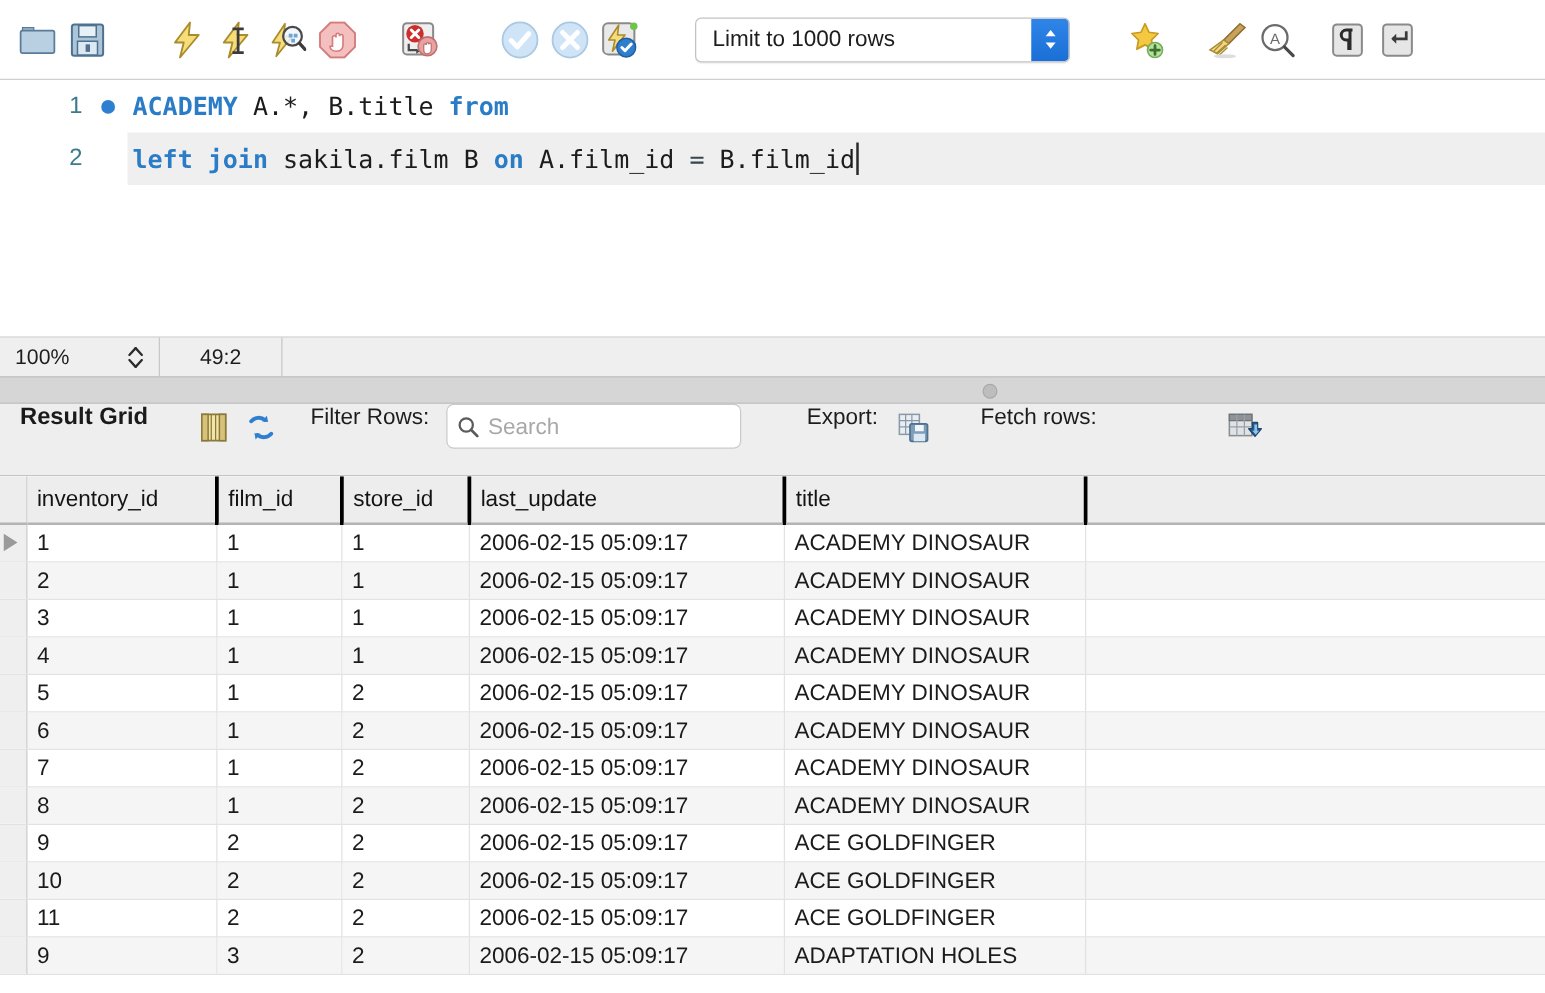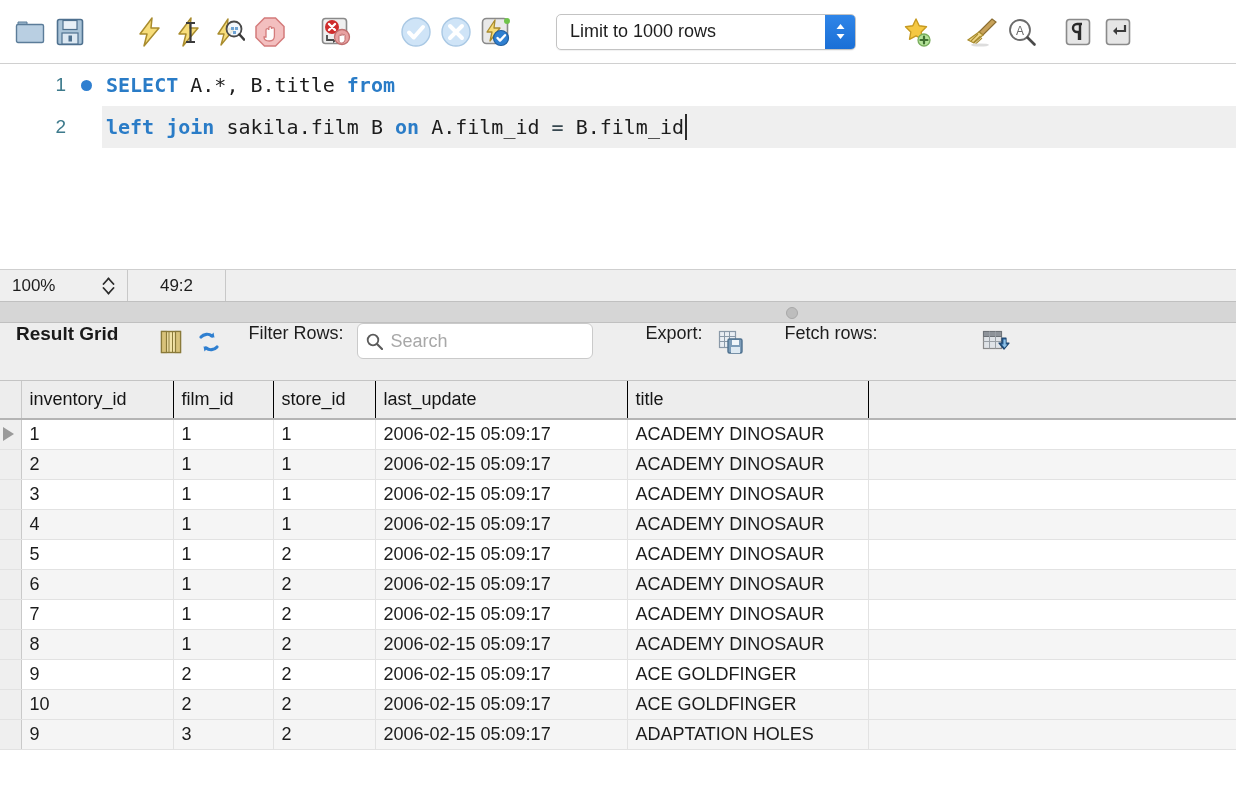--- a/index.html
+++ b/index.html
@@ -205,21 +205,21 @@
   table.grid th, table.grid td {
     text-align: left;
     font-weight: normal;
     padding: 0 0 0 8px;
     height: 30px;
     overflow: hidden;
     white-space: nowrap;
   }
   table.grid thead th {
     background: #ededed;
-    border-right: 1px solid #000000;
+    border-right: 3px solid #000000;
     border-bottom: 2px solid #b4b4b4;
     height: 38px;
     color: #141414;
   }
   table.grid thead th.gut, table.grid td.gut {
     border-right: 1px solid #c9c9c9;
     padding: 0;
   }
   table.grid thead th.tail { border-right: none; }
   table.grid tbody td {
@@ -399,21 +399,21 @@
   </div>
 </div>
 
 <div class="editor">
   <div id="editor-lines">
       <div class="code-line">
         <span class="gutter">1</span>
         <span class="bullet-slot">
           <span class="dot"></span>
         </span>
-        <span class="code-text"><span class="kw">SELECT</span><span> A.*, B.title </span><span class="kw">from</span></span>
+        <span class="code-text"><span class="kw">ACADEMY</span><span> A.*, B.title </span><span class="kw">from</span></span>
       </div>
       <div class="code-line active">
         <span class="gutter">2</span>
         <span class="bullet-slot"></span>
         <span class="code-text"><span class="kw">left join</span><span> sakila.film B </span><span class="kw">on</span><span> A.film_id </span><span class="punct">=</span><span> B.film_id</span><span class="caret"></span></span>
       </div>
     </div>
 </div>
 
 <div class="statusbar">
@@ -602,20 +602,29 @@
         </tr>
         <tr class="even">
           <td class="gut"></td>
           <td>10</td>
           <td>2</td>
           <td>2</td>
           <td>2006-02-15 05:09:17</td>
           <td>ACE GOLDFINGER</td>
           <td class="tail"></td>
         </tr>
+        <tr class="odd">
+          <td class="gut"></td>
+          <td>11</td>
+          <td>2</td>
+          <td>2</td>
+          <td>2006-02-15 05:09:17</td>
+          <td>ACE GOLDFINGER</td>
+          <td class="tail"></td>
+        </tr>
         <tr class="even">
           <td class="gut"></td>
           <td>9</td>
           <td>3</td>
           <td>2</td>
           <td>2006-02-15 05:09:17</td>
           <td>ADAPTATION HOLES</td>
           <td class="tail"></td>
         </tr>
       </tbody>

